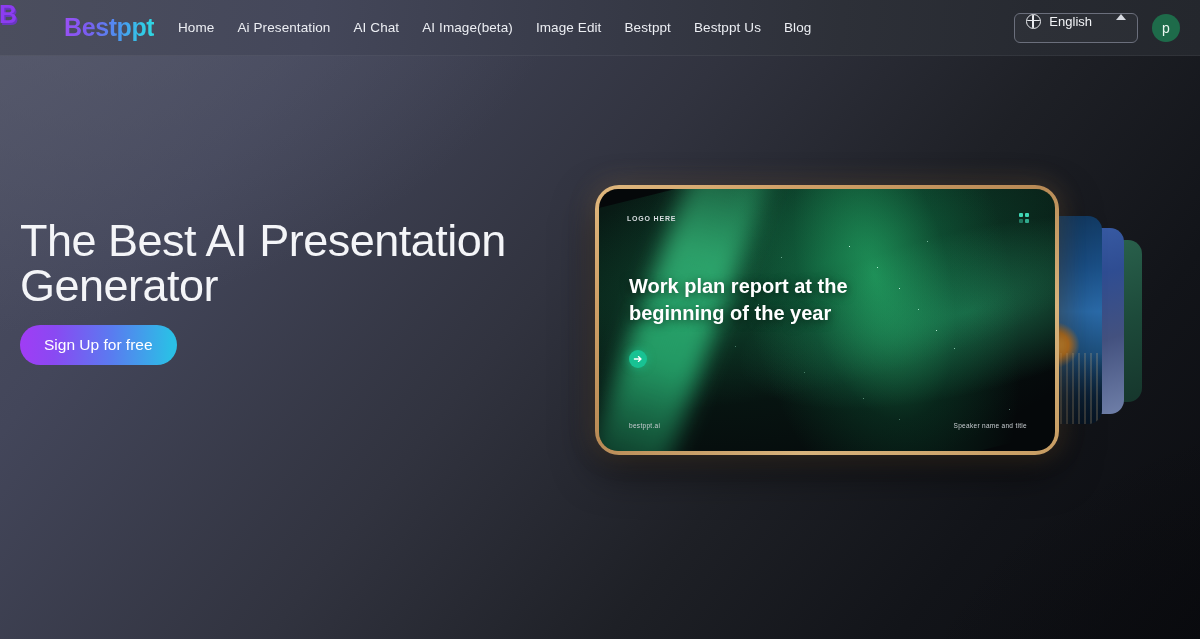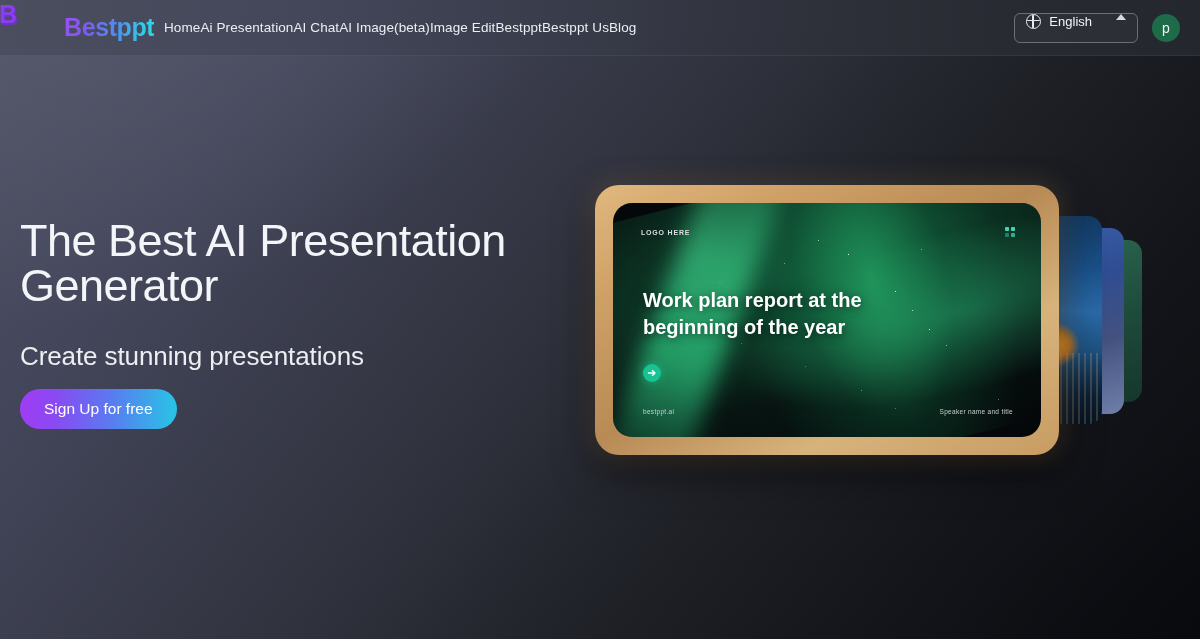--- a/index.html
+++ b/index.html
@@ -45,22 +45,22 @@
   }
   .logo-b {
     position:absolute; left:-1px; top:0;
     font-size:25px; font-weight:700;
     color:#8c3df0;
     text-shadow:1.5px 1.5px 0 rgba(110,50,210,0.85);
     -webkit-text-fill-color:#8c3df0;
   }
 
   .nav {
-    display:flex; align-items:center; 
-    margin-left:28px;
+    display:flex; align-items:center; gap:23px;
+    margin-left:42px;
   }
   .nav-item {
     font-size:13.5px; color:#eceef3;
     cursor:pointer; white-space:nowrap;
     letter-spacing:0.1px;
   }
 
   .header-right {
     margin-left:auto; margin-right:20px;
     display:flex; align-items:center; gap:14px;
@@ -164,21 +164,21 @@
       repeating-linear-gradient(90deg, rgba(240,200,140,0.20) 0 2px, rgba(0,0,0,0) 2px 6px),
       linear-gradient(180deg, rgba(10,30,50,0) 0%, rgba(6,18,32,0.82) 100%);
   }
 
   
   .slide-frame {
     position:absolute;
     left:595px; top:185px;
     width:464px; height:270px;
     border-radius:24px;
-    padding:18px;
+    padding:4px;
     background:linear-gradient(150deg, #e0b87e 0%, #cfa066 22%, #b88a55 48%, #d7b37c 72%, #c79c62 100%);
     box-shadow:
       0 0 22px 6px rgba(200,150,90,0.16),
       0 16px 40px rgba(0,0,0,0.55);
     z-index:8;
   }
   .slide {
     position:relative;
     width:100%; height:100%;
     border-radius:19px;
@@ -305,21 +305,20 @@
       </div>
       <div class="avatar">
         <span>p</span>
       </div>
     </div>
   </div>
 
   <div class="hero-left">
     <h1 class="hero-title">The Best AI Presentation
 Generator</h1>
-    <p class="hero-sub">Create stunning presentations</p>
     <button class="cta">Sign Up for free</button>
   </div>
 
   <div class="stack">
     <div class="stack-card sc-green"></div>
     <div class="stack-card sc-blue"></div>
     <div class="stack-card sc-city"></div>
   </div>
 
   <div class="slide-frame">

